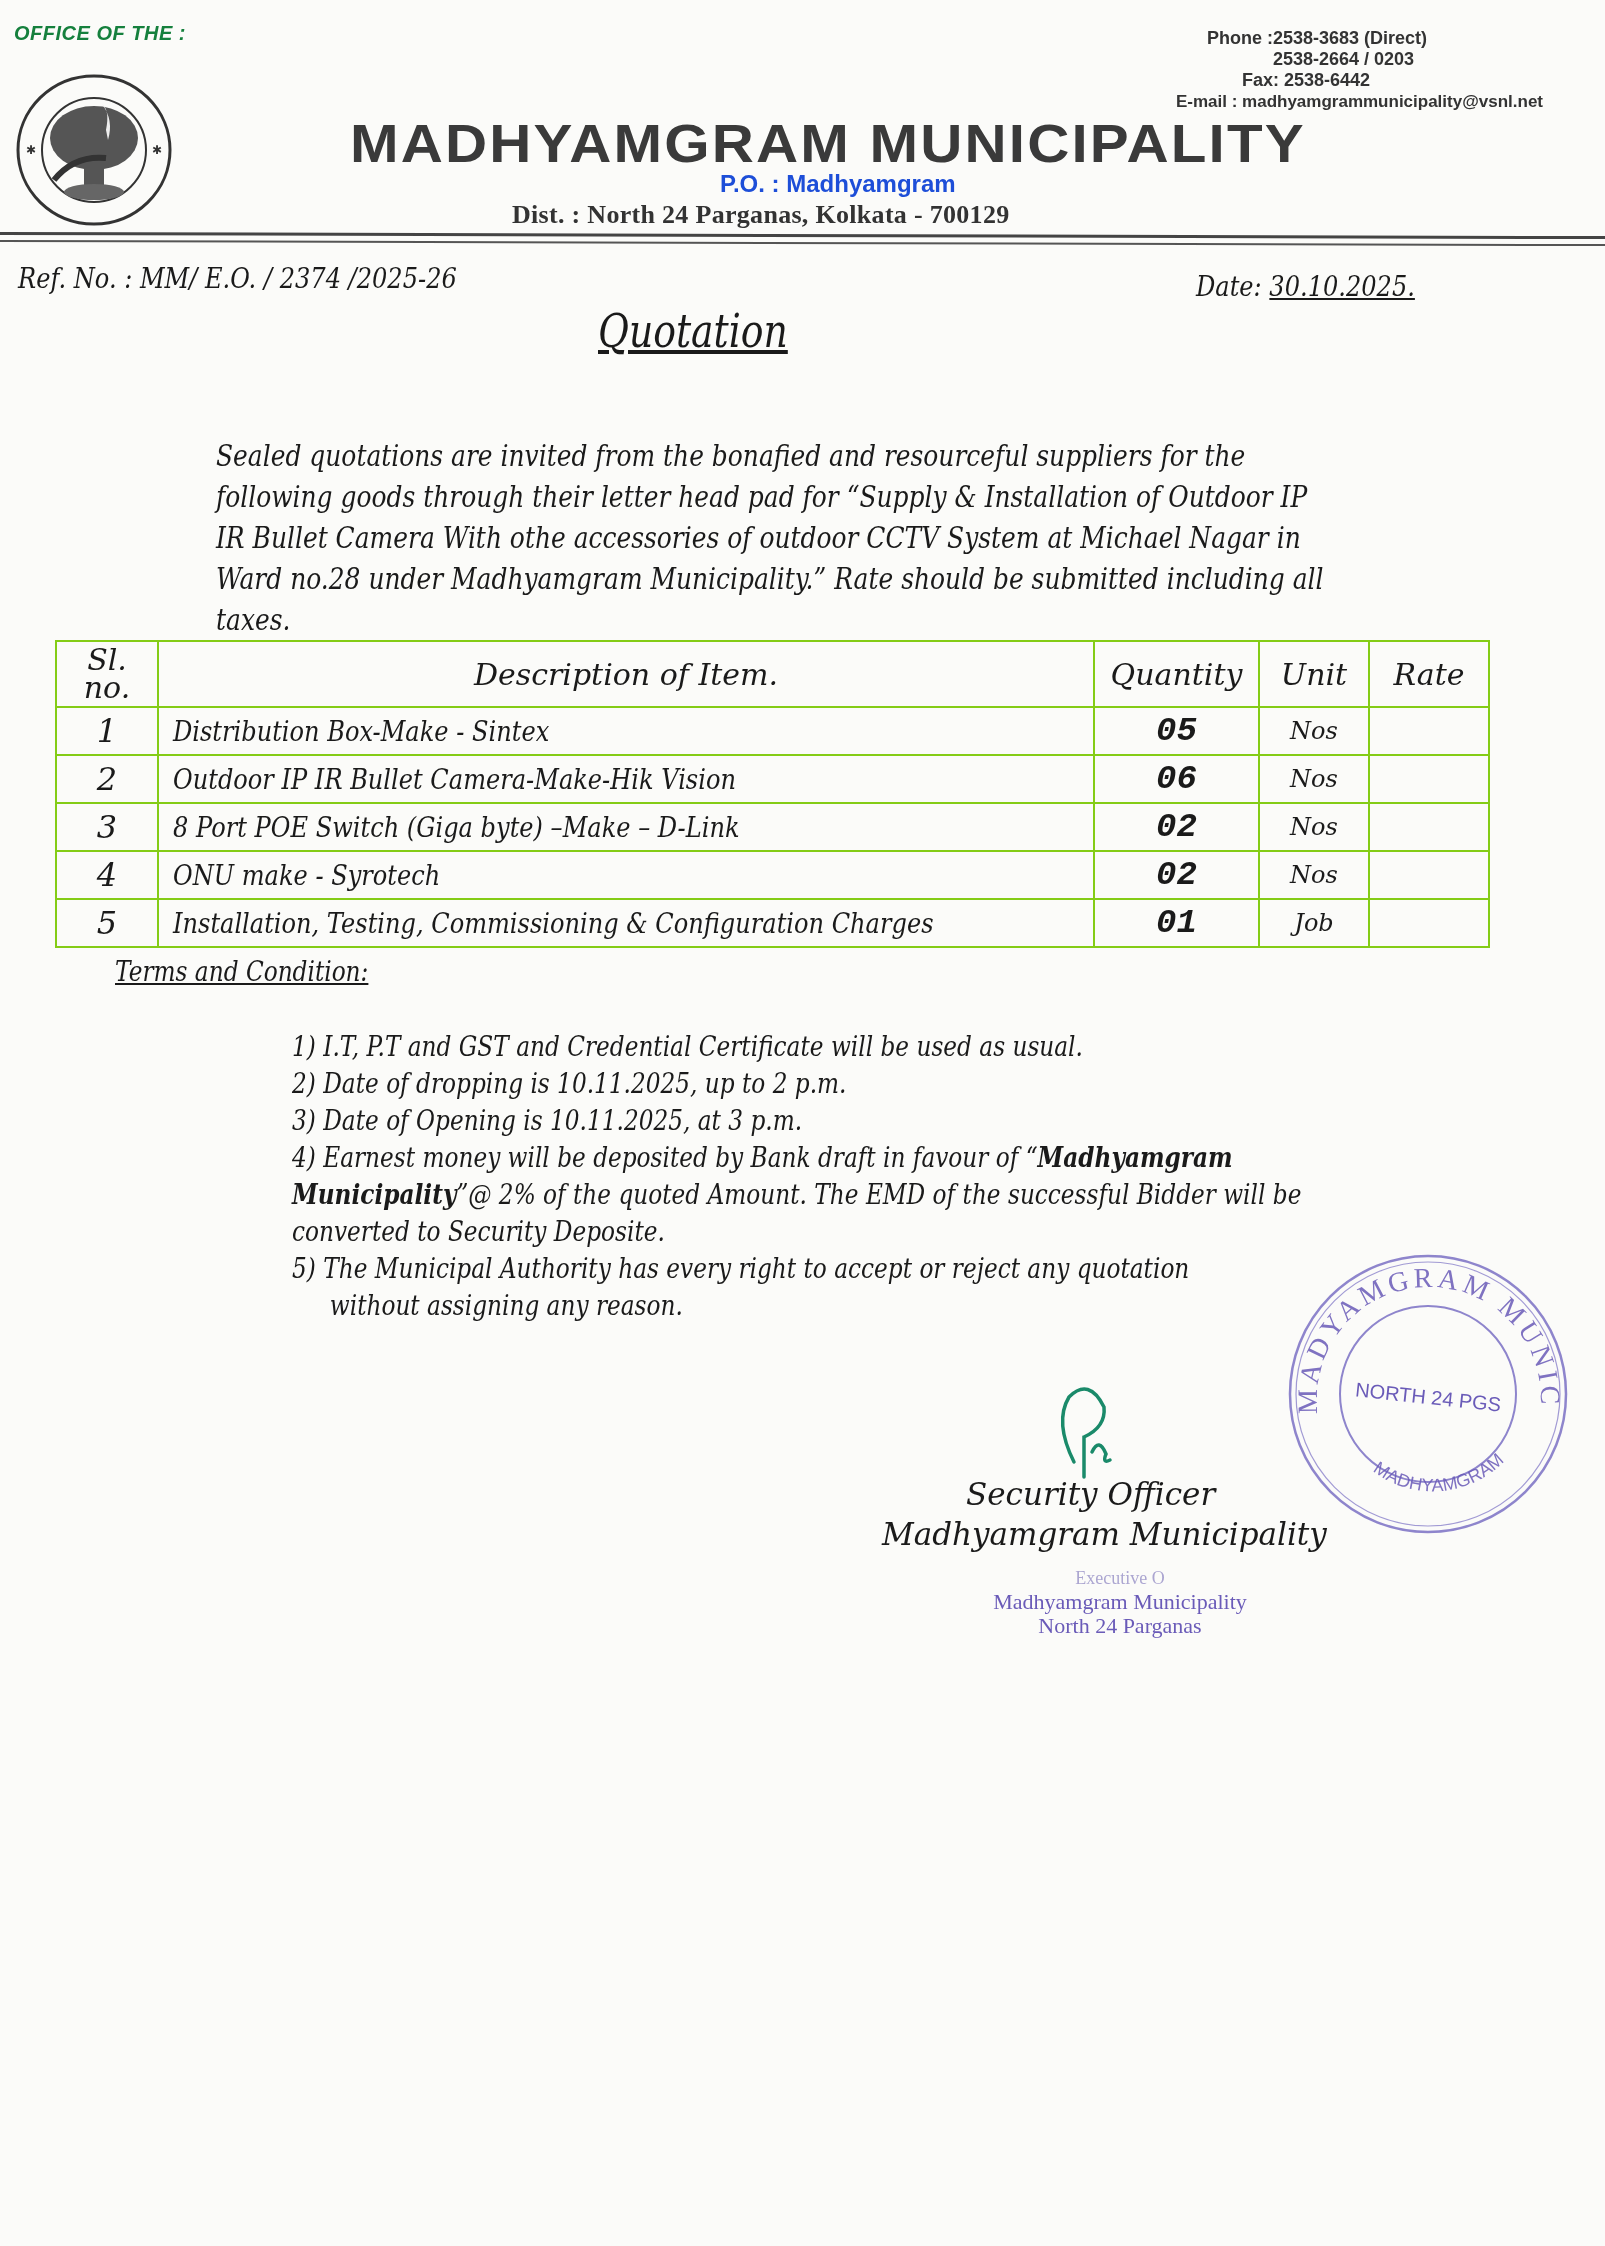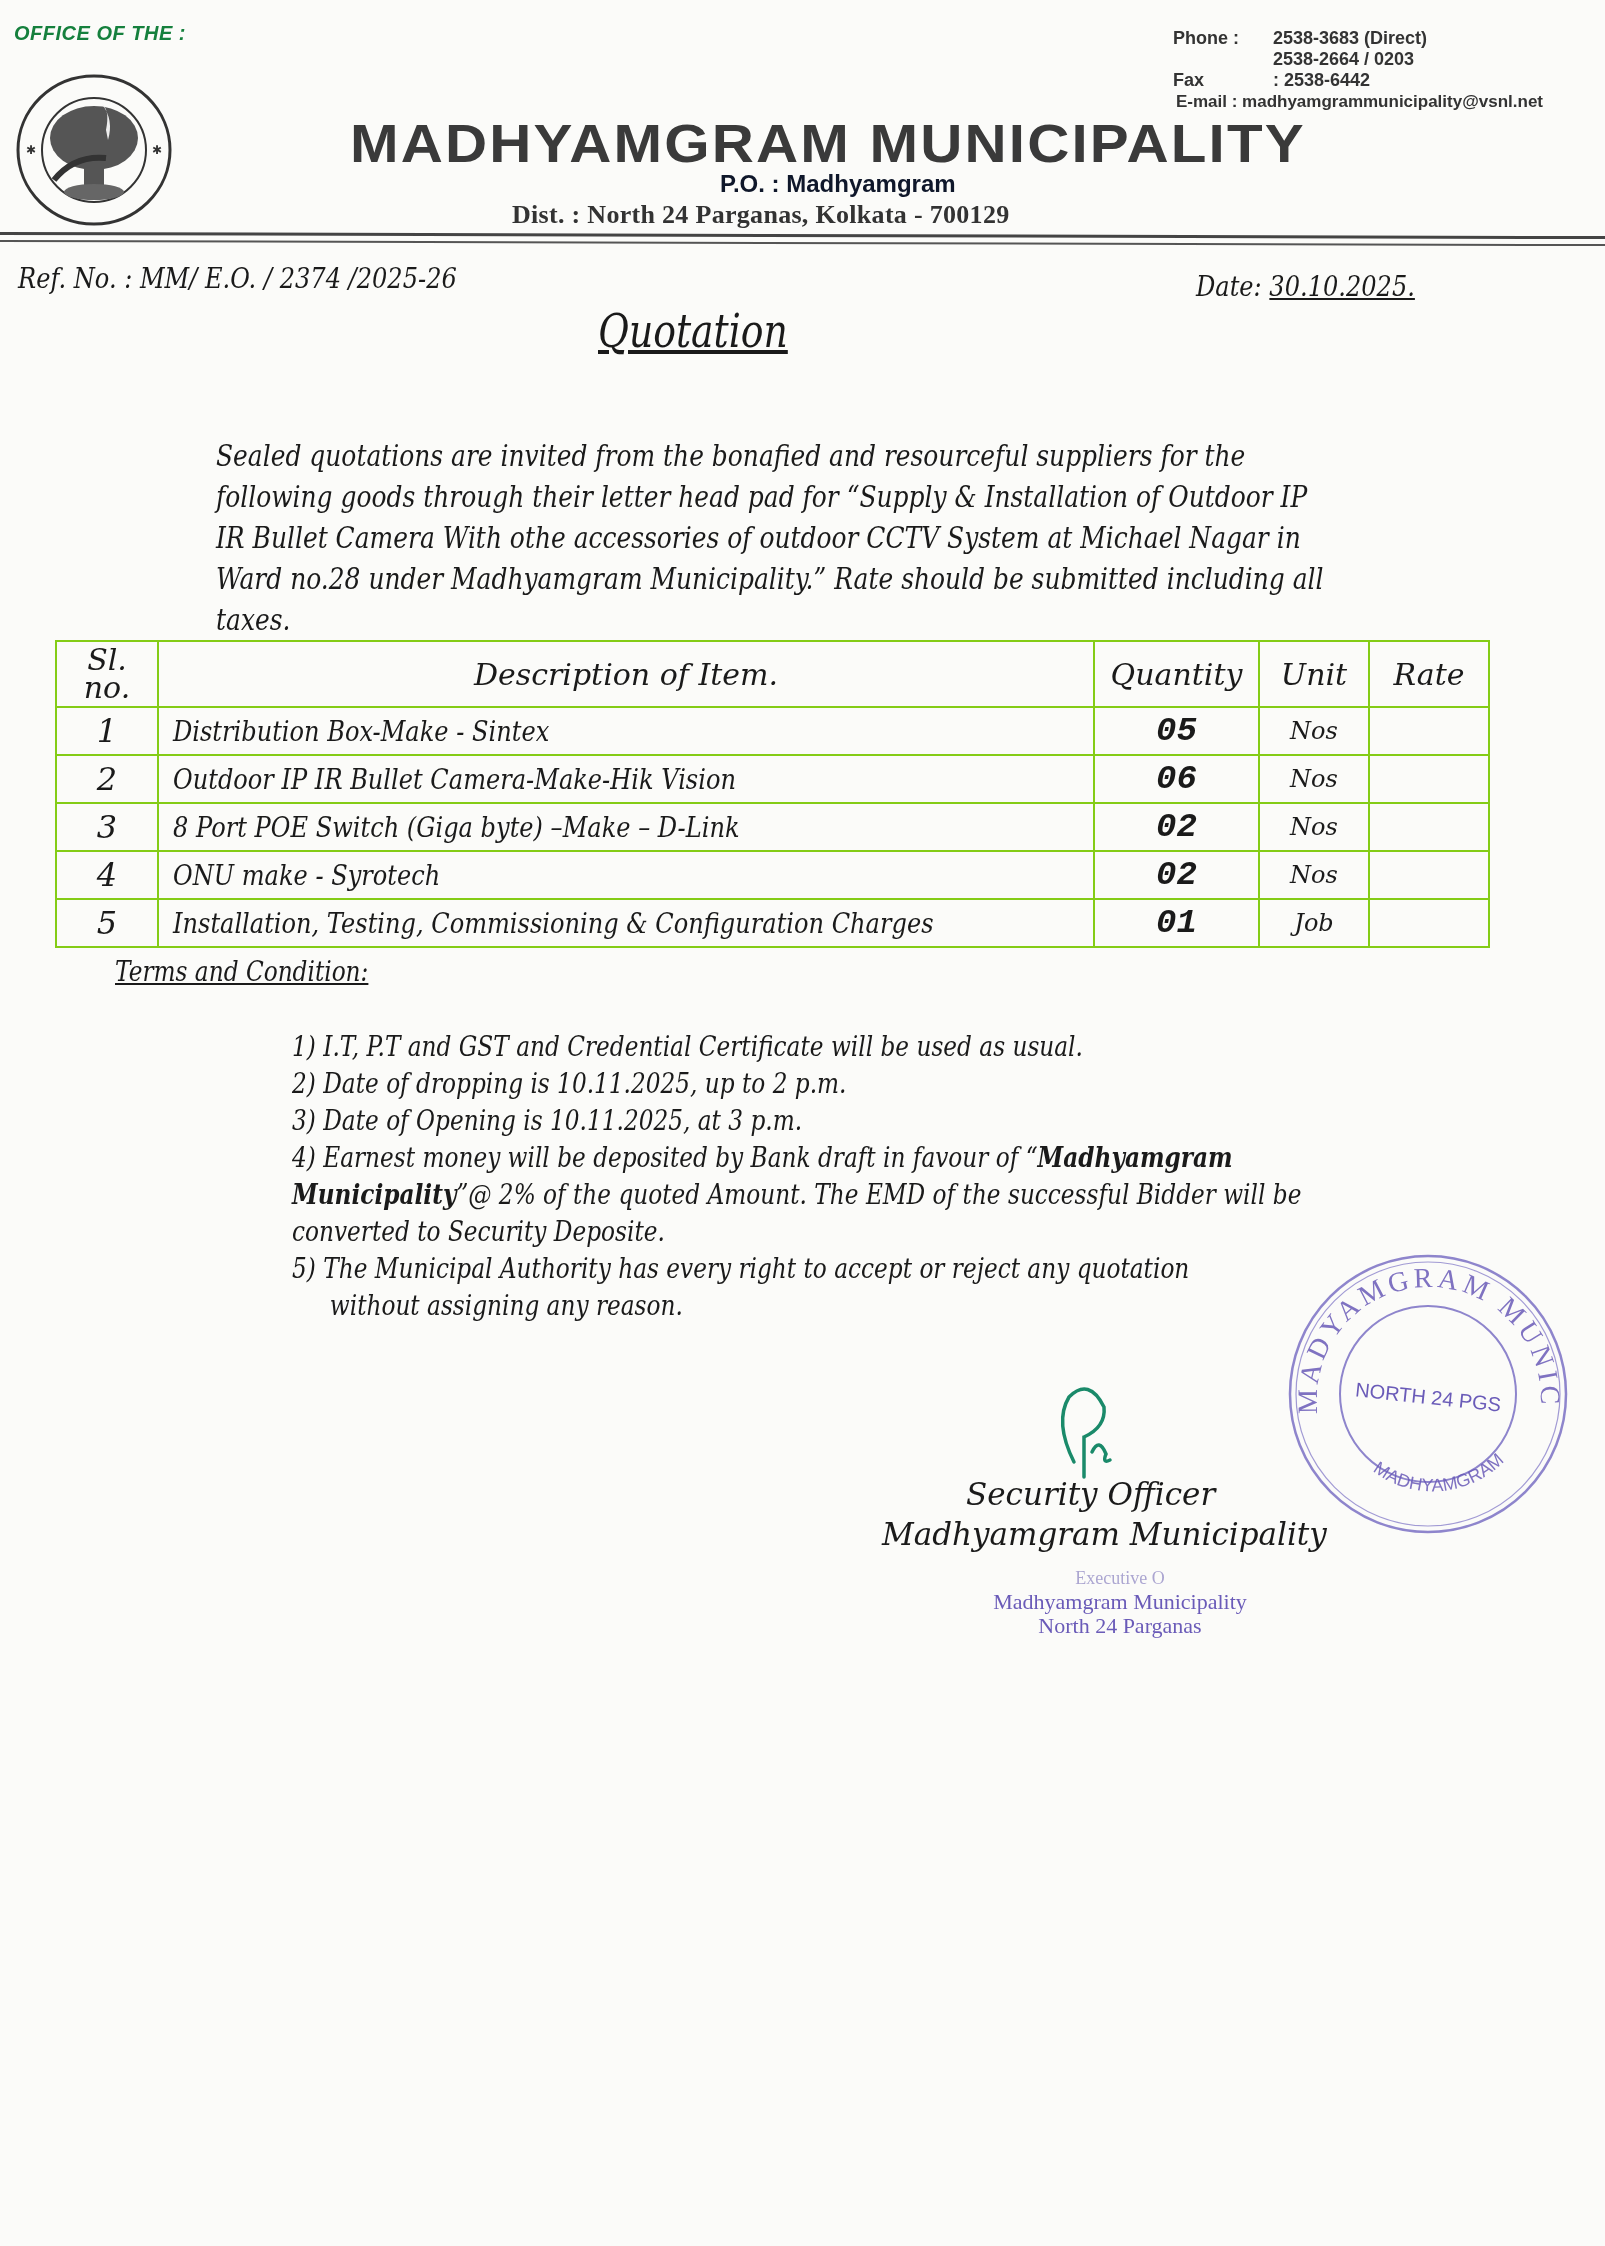--- a/index.html
+++ b/index.html
@@ -7,25 +7,25 @@
     width: 1605px; height: 2246px; position: relative; overflow: hidden;
     background: #fbfbf9; color: #1a1a1a;
     font-family: "DejaVu Serif", serif;
   }
   .abs { position: absolute; }
 
   
   .office-of { left: 14px; top: 22px; font-family: "Liberation Sans", sans-serif; font-weight: bold; font-style: italic; font-size: 20px; letter-spacing: 0.5px; color: #15803d; }
   .contact { right: 62px; top: 28px; font-family: "Liberation Sans", sans-serif; font-weight: bold; font-size: 18px; color: #333; line-height: 21px; }
   .contact .row { display: flex; justify-content: flex-end; }
-  .contact .lbl { display: inline-block; width: 100px; text-align: left; }
+  .contact .lbl { display: inline-block; width: 100px; text-align: right; }
   .contact .val { display: inline-block; width: 270px; text-align: left; }
   .contact .email { font-size: 17px; text-align: right; white-space: nowrap; }
   .org-name { left: 350px; top: 112px; font-family: "Liberation Sans", sans-serif; font-weight: bold; font-size: 54px; letter-spacing: 2px; color: #3a3a3a; transform: scaleX(1.08); transform-origin: left top; white-space: nowrap; }
-  .po { left: 720px; top: 170px; font-family: "Liberation Sans", sans-serif; font-weight: bold; font-size: 24px; color: #0f172a; }
+  .po { left: 720px; top: 170px; font-family: "Liberation Sans", sans-serif; font-weight: bold; font-size: 24px; color: #1d4ed8; }
   .dist { left: 512px; top: 200px; font-family: Liberation Serif, serif; font-weight: bold; font-size: 26px; color: #333; letter-spacing: 0.3px; white-space: nowrap; }
   .logo { left: 14px; top: 70px; width: 160px; height: 160px; }
   .rule1 { left: 0; top: 234px; width: 1605px; height: 3px; background: #444; transform: skewY(0.15deg); }
   .rule2 { left: 0; top: 242px; width: 1605px; height: 2px; background: #555; transform: skewY(0.15deg); }
 
   
   .ref { left: 18px; top: 262px; font-style: italic; font-size: 28px; transform: scaleX(0.86); transform-origin: left top; white-space: nowrap; }
   .date { left: 1196px; top: 270px; font-style: italic; font-size: 28px; transform: scaleX(0.86); transform-origin: left top; white-space: nowrap; }
   .date .dval { text-decoration: underline; }
   .title { left: 598px; top: 304px; font-style: italic; font-size: 46px; text-decoration: underline; transform: scaleX(0.82); transform-origin: left top; }

